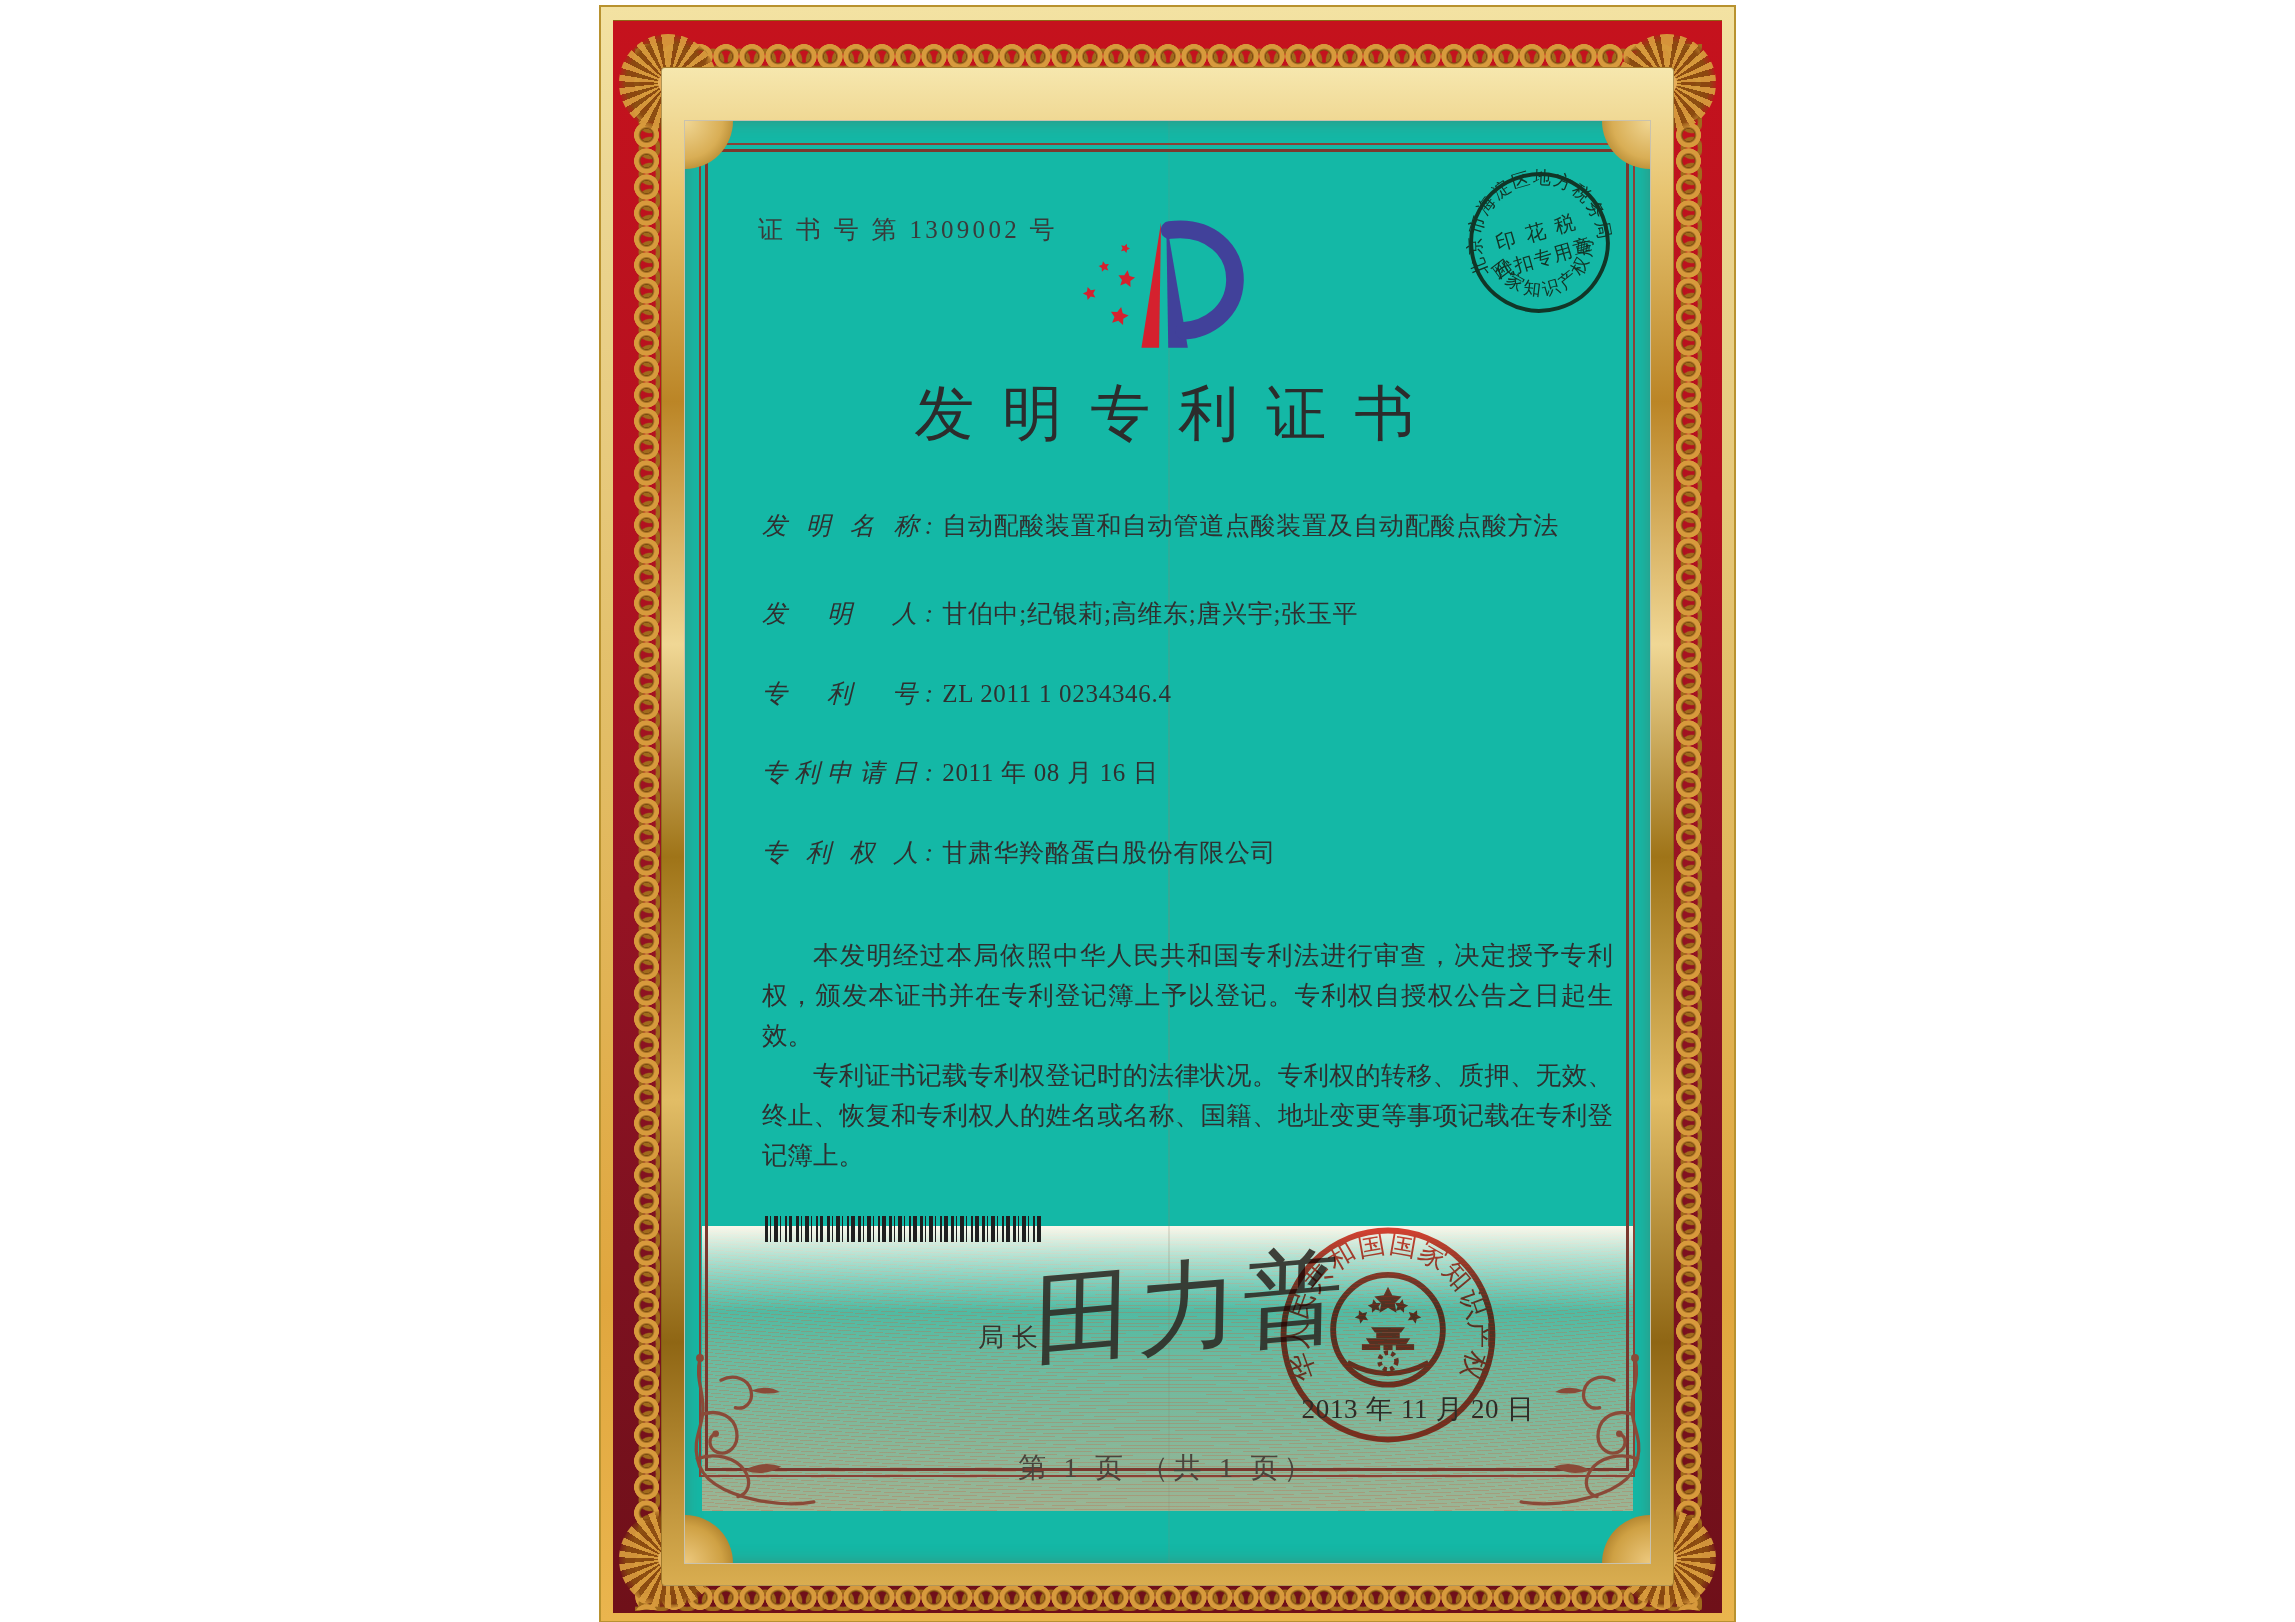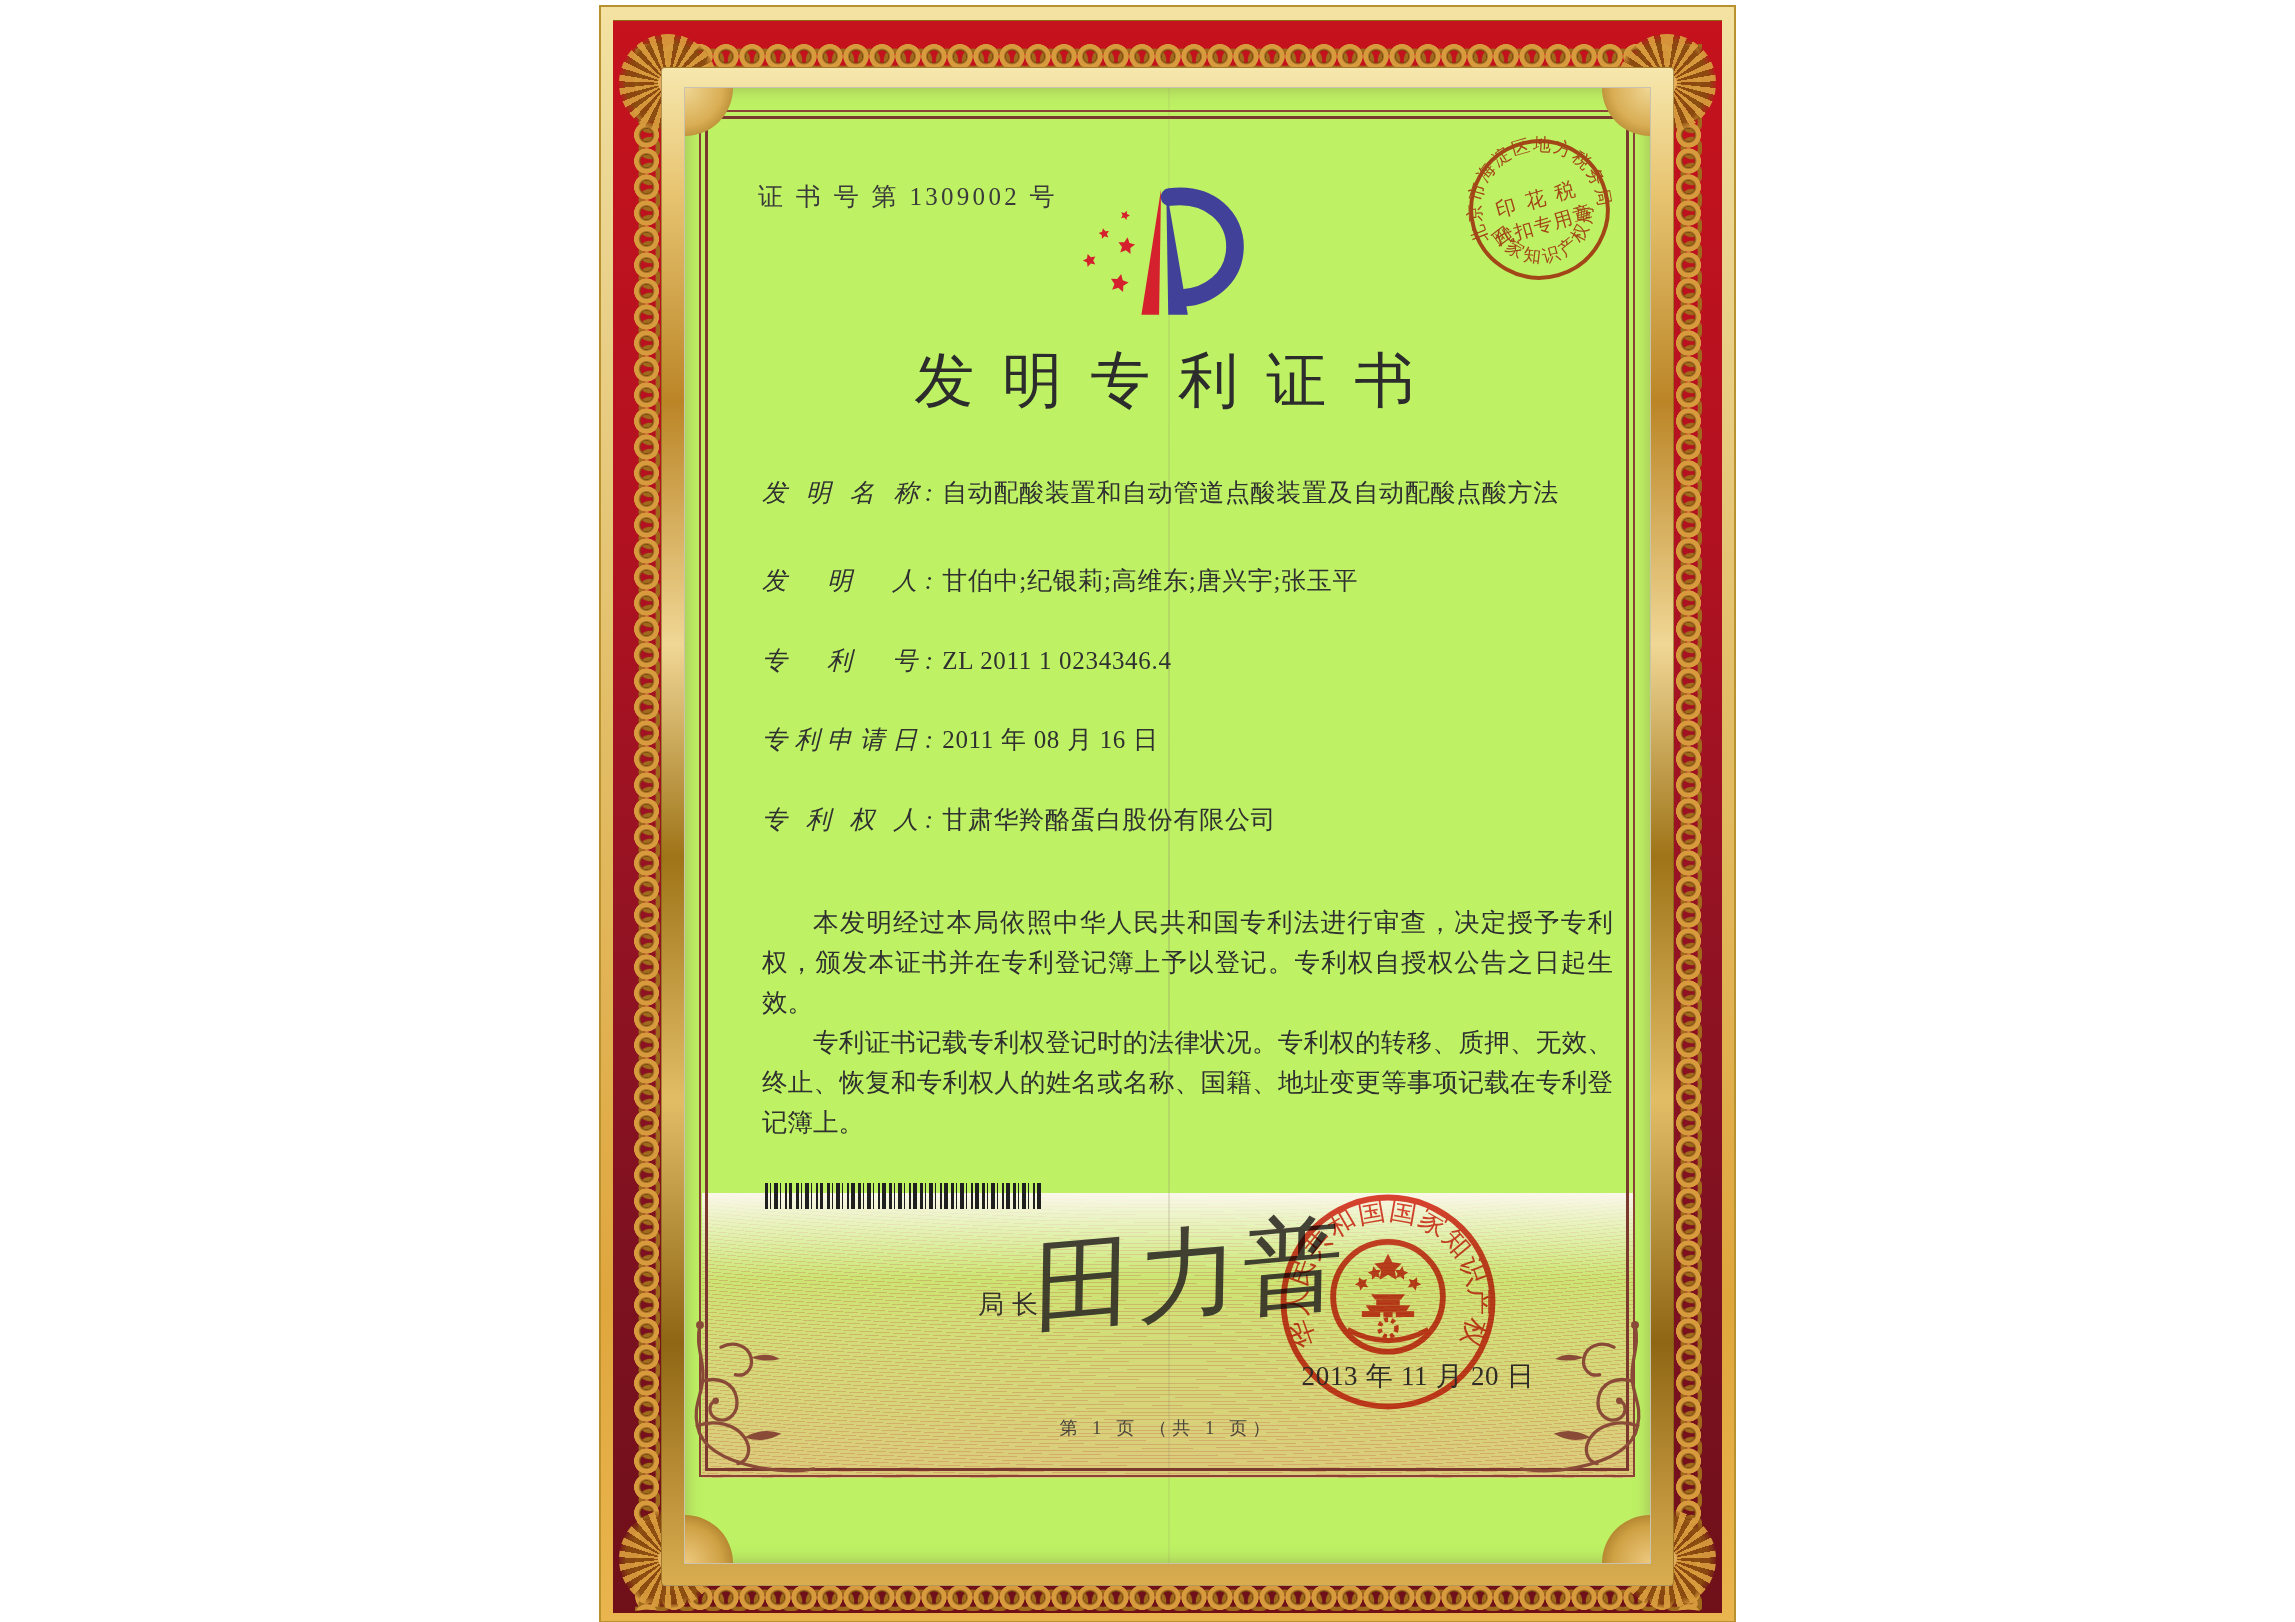--- a/index.html
+++ b/index.html
@@ -31,22 +31,22 @@
     background:
       radial-gradient(circle at center,#e8b45c 0 14%,rgba(0,0,0,0) 15%),
       repeating-conic-gradient(from 0deg,#d79a3c 0deg 8deg,rgba(122,40,16,0) 8deg 16deg),
       radial-gradient(circle at center,#8a4a10 0 60%,rgba(0,0,0,0) 75%);}
   .ros-tl{left:5.2px;top:13px;} .ros-tr{right:5.2px;top:13px;}
   .ros-bl{left:5.2px;bottom:5.2px;} .ros-br{right:5.2px;bottom:5.2px;}
   .band-gold{position:absolute;inset:62px 62px 37px 62px;border:1.3px solid rgba(120,85,20,.55);border-radius:3.9px;
     background:linear-gradient(180deg,#f6e7ae 0%,#e8c572 8%,#bb8526 22%,#f0d795 38%,#9f7418 52%,#e2bd66 68%,#8f6614 84%,#d9ad50 100%);}
 
   
-  .paper{position:absolute;inset:82px 85px 59px 85px;background:#bef264;
-    border:0.7px solid #c9c2ae;box-shadow:inset 0 0 17px rgba(110,85,60,.38);overflow:hidden;}
+  .paper{position:absolute;inset:82px 85px 59px 85px;background:#14b8a6;
+    border:0.7px solid #c9c2ae;box-shadow:inset 0 0 17px rgba(110,85,60,.38);overflow:hidden;margin-top:33px;}
   .guilloche{position:absolute;left:17px;right:17px;top:1105px;height:285px;z-index:1;
     background-image:
       linear-gradient(180deg,#fbf7ea 0%,rgba(251,247,234,0) 30%),
       repeating-radial-gradient(1178px 497px at 50% -753px,rgba(193,108,75,.34) 0 2px,rgba(0,0,0,0) 2px 8.5px),
       linear-gradient(180deg,rgba(246,205,170,.05) 0%,rgba(243,192,152,.38) 45%,rgba(239,178,136,.62) 100%);}
   .fold{position:absolute;left:483px;top:0;bottom:0;width:2px;z-index:2;
     background:linear-gradient(180deg,rgba(140,130,105,.10),rgba(140,130,105,.28) 55%,rgba(140,130,105,.12));}
   .line-outer{position:absolute;inset:21.6px 15px 86px 14.4px;border:2px solid #8a4136;z-index:2;}
   .line-inner{position:absolute;inset:27.5px 21px 92px 20px;border:3.9px solid #7b382e;z-index:2;}
   .notch{position:absolute;width:48px;height:48px;z-index:3;}
@@ -78,21 +78,21 @@
     background:repeating-linear-gradient(90deg,
       #1f1f1f 0 2.6px,rgba(0,0,0,0) 2.6px 4.6px,#1f1f1f 4.6px 5.9px,rgba(0,0,0,0) 5.9px 9.2px,
       #1f1f1f 9.2px 13px,rgba(0,0,0,0) 13px 15px,#1f1f1f 15px 16.4px,rgba(0,0,0,0) 16.4px 20px,
       #1f1f1f 20px 21.6px,rgba(0,0,0,0) 21.6px 23.6px,#1f1f1f 23.6px 27.5px,rgba(0,0,0,0) 27.5px 31px);}
   .sig-title{position:absolute;left:293px;top:1199px;font-size:26px;letter-spacing:7.9px;color:#37332c;z-index:4;}
   .sig-name{position:absolute;left:348px;top:1120px;font-size:101px;color:#2d2a24;z-index:4;
     transform:rotate(-5deg) skewX(-6deg);letter-spacing:3.9px;opacity:.88;}
   .seal{position:absolute;left:592px;top:1103px;z-index:5;mix-blend-mode:multiply;opacity:.95;}
   .seal-date{position:absolute;left:602px;top:1270px;width:262px;text-align:center;font-size:27px;
     letter-spacing:0.7px;color:#2f2b26;z-index:6;}
-  .footer{position:absolute;left:0;right:0;top:1328px;text-align:center;font-size:18px;
+  .footer{position:absolute;left:0;right:0;top:1328px;text-align:center;font-size:28px;
     letter-spacing:5.2px;color:#4a443c;z-index:4;}
   .stamp{position:absolute;left:781px;top:48px;z-index:5;mix-blend-mode:multiply;opacity:.92;}
 </style>
 </head>
 <body>
 
 <svg width="0" height="0" style="position:absolute" aria-hidden="true">
   <defs>
     <path id="star5" d="M0,-10 L2.939,-4.045 L9.511,-3.09 L4.755,1.545 L5.878,8.09 L0,4.6 L-5.878,8.09 L-4.755,1.545 L-9.511,-3.09 L-2.939,-4.045 Z"></path>
   </defs>

